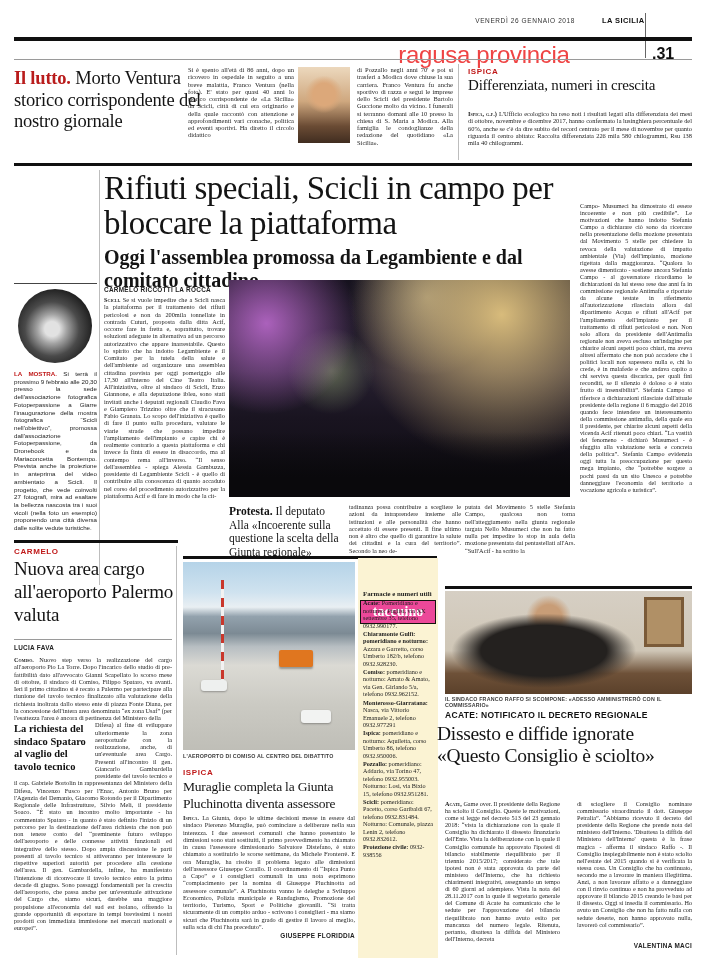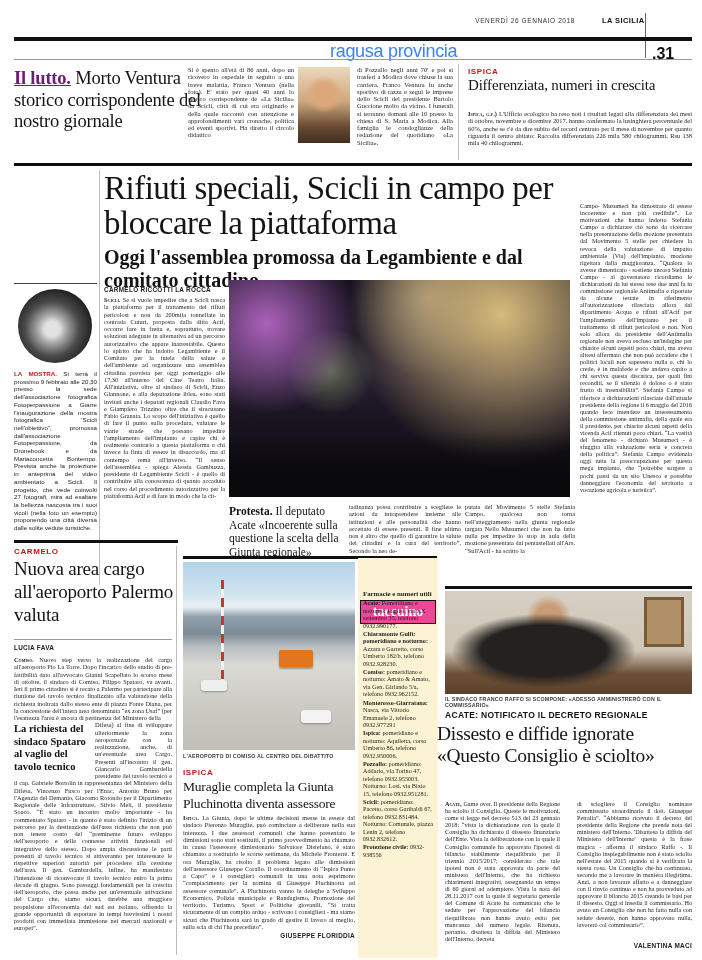--- a/index.html
+++ b/index.html
@@ -56,26 +56,26 @@
 </style>
 </head>
 <body>
 
 <div class="page">
 
   <div class="abs sans" style="left:430px;top:17px;width:145px;text-align:right;font-size:6.5px;letter-spacing:.6px;color:#333;">VENERDÌ 26 GENNAIO 2018</div>
   <div class="abs sans b" style="left:602px;top:16px;font-size:7.5px;letter-spacing:.4px;color:#111;">LA SICILIA</div>
   <div class="abs" style="left:645px;top:13px;width:1px;height:45px;background:#666;"></div>
   <div class="abs hrule-heavy" style="left:14px;top:37px;width:678px;height:4px;"></div>
-  <div class="abs sans" style="left:330px;top:41px;width:308px;text-align:left;font-size:18px;font-weight:300;letter-spacing:-.3px;color:#3b82f6;">ragusa provincia</div>
+  <div class="abs sans" style="left:330px;top:41px;width:308px;text-align:center;font-size:24px;font-weight:300;letter-spacing:-.3px;color:#ef4444;">ragusa provincia</div>
   <div class="abs sans b" style="left:652px;top:45px;font-size:16px;color:#111;">.31</div>
   <div class="abs hrule-thin" style="left:14px;top:59px;width:678px;"></div>
 
   <div class="abs hl" style="left:14px;top:68px;width:198px;font-size:18.5px;line-height:21.5px;letter-spacing:-.2px;">
-    <span class="b" style="color:#701a75;text-decoration:underline;">Il lutto.</span><span> Morto Ventura storico corrispondente del nostro giornale</span>
+    <span class="b" style="color:#b91c1c;">Il lutto.</span><span> Morto Ventura storico corrispondente del nostro giornale</span>
   </div>
   <div class="abs body-txt" style="left:188px;top:66px;width:106px;height:96px;font-size:6.5px;">Si è spento all'età di 86 anni, dopo un ricovero in ospedale in seguito a una breve malattia, Franco Ventura (nella foto). E' stato per quasi 40 anni lo storico corrispondente de «La Sicilia» da Scicli, città di cui era originario e della quale raccontò con attenzione e approfondimenti vari cronache, politica ed eventi sportivi. Ha diretto il circolo didattico</div>
   <div class="abs photo ph-ventura" style="left:298px;top:67px;width:52px;height:76px;"></div>
   <div class="abs body-txt" style="left:357px;top:66px;width:96px;height:96px;font-size:6.5px;">di Pozzallo negli anni 70' e poi si trasferì a Modica dove chiuse la sua carriera. Franco Ventura fu anche sportivo di razza e seguì le imprese dello Scicli del presidente Bartolo Guccione molto da vicino. I funerali si terranno domani alle 10 presso la chiesa di S. Maria a Modica. Alla famiglia le condoglianze della redazione del quotidiano «La Sicilia».</div>
   <div class="abs vrule" style="left:458px;top:64px;height:96px;"></div>
 
   <div class="abs kicker" style="left:468px;top:67px;">ISPICA</div>
   <div class="abs hl" style="left:468px;top:77px;width:226px;font-size:15px;letter-spacing:-.2px;">Differenziata, numeri in crescita</div>
   <div class="abs body-txt" style="left:468px;top:110px;width:224px;height:50px;font-size:6.4px;">
     <span class="lead">Ispica, g.f.)</span>
@@ -97,21 +97,21 @@
   <div class="abs byline" style="left:104px;top:286px;">CARMELO RICCOTTI LA ROCCA</div>
 
   <div class="abs body-txt" style="left:104px;top:296px;width:121px;height:240px;">
     <span class="lead">Scicli.</span>
     <span>Se si vuole impedire che a Scicli nasca la piattaforma per il trattamento dei rifiuti pericolosi e non da 200mila tonnellate in contrada Cuturi, proposta dalla ditta Acif, occorre fare in fretta e, soprattutto, trovare soluzioni adeguate in alternativa ad un percorso autorizzativo che appare inarrestabile. Questo lo spirito che ha indotto Legambiente e il Comitato per la tutela della salute e dell'ambiente ad organizzare una assemblea cittadina prevista per oggi pomeriggio alle 17,30 all'interno del Cine Teatro Italia. All'iniziativa, oltre al sindaco di Scicli, Enzo Giannone, e alla deputazione iblea, sono stati invitati anche i deputati regionali Claudio Fava e Giampiero Trizzino oltre che il siracusano Fabio Granata. Lo scopo dell'iniziativa è quello di fare il punto sulla procedura, valutare le viarie strade che possano impedire l'ampliamento dell'impianto e capire chi è realmente contrario a questa piattaforma e chi invece fa finta di essere in disaccordo, ma al contempo rema all'inverso. “Il senso dell'assemblea - spiega Alessia Gambuzza, presidente di Legambiente Scicli - è quello di contribuire alla conoscenza di quanto accaduto nel corso del procedimento autorizzativo per la piattaforma Acif e di fare in modo che la cit-</span>
   </div>
 
   <div class="abs photo ph-protest" style="left:229px;top:280px;width:341px;height:217px;"></div>
 
   <div class="abs hl clip" style="left:229px;top:505px;width:114px;height:58px;font-size:11.5px;line-height:13.5px;">
-    <span class="b">Protesta.</span><span> Il deputato Acate «Incoerente sulla questione la scelta della Giunta regionale»</span>
+    <span class="b">Protesta.</span><span> Il deputato Alla «Incoerente sulla questione la scelta della Giunta regionale»</span>
   </div>
 
   <div class="abs body-txt" style="left:349px;top:503px;width:112px;height:62px;">tadinanza possa contribuire a scegliere le azioni da intraprendere insieme alle istituzioni e alle personalità che hanno accettato di essere presenti. Il fine ultimo non è altro che quello di garantire la salute dei cittadini e la cura del territorio”. Secondo la neo de-</div>
   <div class="abs body-txt" style="left:465px;top:503px;width:110px;height:62px;">putata del Movimento 5 stelle Stefania Campo, qualcosa non torna nell'atteggiamento nella giunta regionale targata Nello Musumeci che non ha fatto nulla per impedire lo stop in aula della mozione presentata dai pentastellati all'Ars. “Sull'Acif - ha scritto la</div>
   <div class="abs body-txt" style="left:580px;top:202px;width:112px;height:362px;font-size:6.2px;line-height:7.1px;">Campo- Musumeci ha dimostrato di essere incoerente e non più credibile”. Le motivazioni che hanno indotto Stefania Campo a dichiarare ciò sono da ricercare nella presentazione della mozione presentata dal Movimento 5 stelle per chiedere la revoca della valutazione di impatto ambientale (Via) dell'impianto, mozione rigettata dalla maggioranza. “Qualora lo avesse dimenticato - sostiene ancora Stefania Campo - al governatore ricordiamo le dichiarazioni da lui stesso rese due anni fa in commissione regionale Antimafia e riportate da alcune testate in riferimento all'autorizzazione rilasciata allora dal dipartimento Acqua e rifiuti all'Acif per l'ampliamento dell'impianto per il trattamento di rifiuti pericolosi e non. Non solo allora da presidente dell'Antimafia regionale non aveva escluso un'indagine per chiarire alcuni aspetti poco chiari, ma aveva altresì affermato che non può accadere che i politici locali non sapessero nulla e, chi lo crede, è in malafede e che andava capito a chi serviva questa discarica, per quali fini reconditi, se il silenzio è doloso o è stato frutto di insensibilità”. Stefania Campo si riferisce a dichiarazioni rilasciate dall'attuale presidente della regione il 6 maggio del 2016 quando fece intendere un interessamento della commissione antimafia, della quale era il presidente, per chiarire alcuni aspetti della vicenda Acif ritenuti poco chiari. “La vastità del fenomeno - dichiarò Musumeci - è sfuggita alla valutazione seria e concreta della politica”. Stefania Campo evidenzia oggi tutta la preoccupazione per questo mega impianto, che “potrebbe sorgere a pochi passi da un sito Unesco e potrebbe danneggiare l'economia del territorio a vocazione agricola e turistica”.</div>
 
   <div class="abs hrule-heavy" style="left:14px;top:540px;width:164px;"></div>
   <div class="abs kicker" style="left:14px;top:547px;">CARMELO</div>
   <div class="abs hl" style="left:14px;top:557px;width:168px;font-size:19px;line-height:23px;letter-spacing:-.2px;">Nuova area cargo all'aeroporto Palermo valuta</div>
   <div class="abs hrule-thin" style="left:14px;top:639px;width:158px;"></div>

